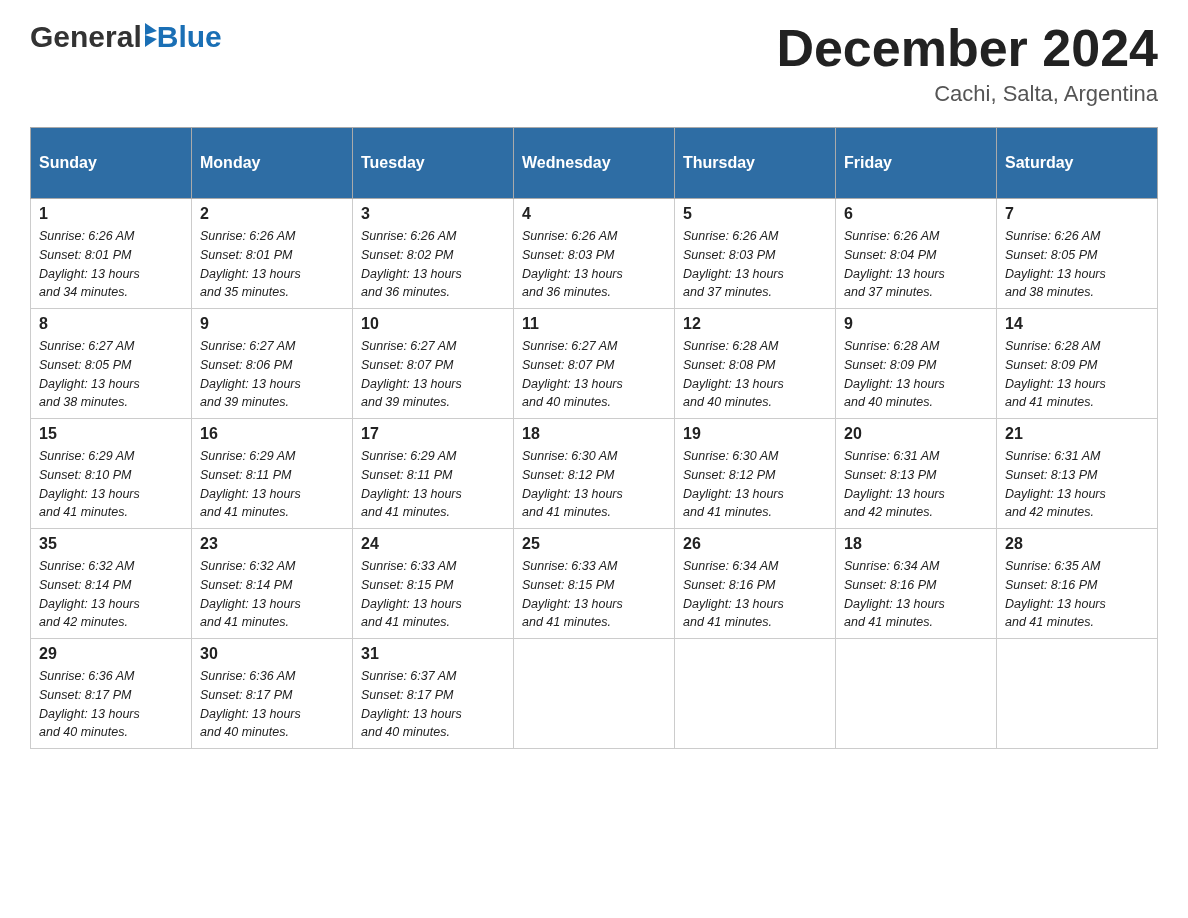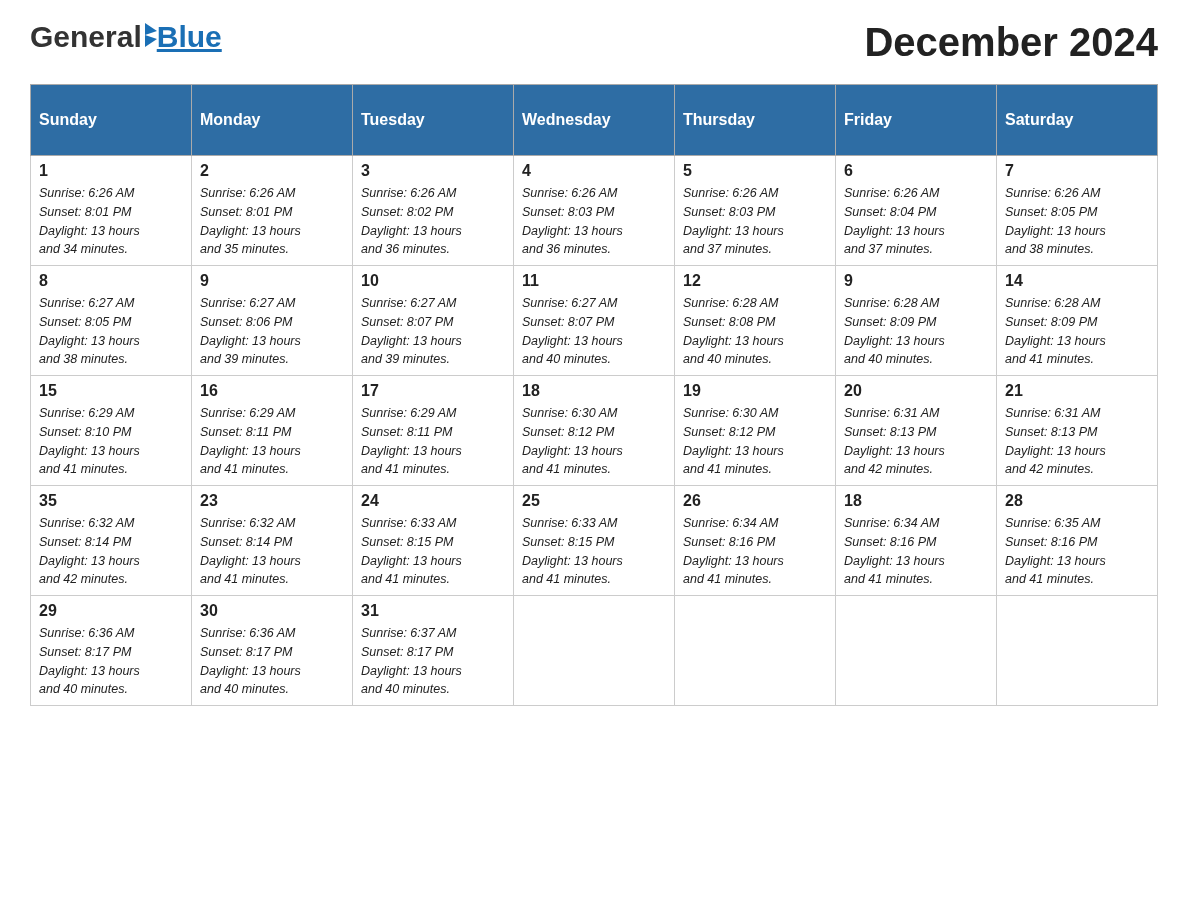--- a/index.html
+++ b/index.html
@@ -18,21 +18,21 @@
     }
     .logo {
       display: flex;
       flex-direction: row;
       align-items: flex-start;
     }
     .title-section {
       text-align: right;
     }
     .month-year {
-      font-size: 40px;
+      font-size: 52px;
       font-weight: bold;
       color: #222;
       line-height: 1.1;
     }
     .location {
       font-size: 22px;
       color: #555;
       margin-top: 4px;
     }
     .calendar-table {
@@ -84,21 +84,20 @@
       color: #333;
     }
     .logo-blue-line {
       display: flex;
       align-items: center;
     }
     .logo-blue-text {
       font-size: 30px;
       font-weight: bold;
       color: #1a6fb5;
-      text-decoration: underline;
     }
     .logo-flag {
       display: inline-flex;
       flex-direction: column;
       margin-left: 3px;
       position: relative;
       top: -2px;
     }
     .logo-flag-tri1 {
       width: 0;
@@ -126,20 +125,21 @@
         <div class="logo-flag-tri1"></div>
         <div class="logo-flag-tri2"></div>
       </div>
     </div>
     <div class="logo-blue-line">
       <span class="logo-blue-text">Blue</span>
     </div>
   </div>
   <div class="title-section">
     <div class="month-year">December 2024</div>
+    <div class="location">Cachi, Salta, Argentina</div>
   </div>
 </div>
 
 <table class="calendar-table">
   <thead>
     <tr>
     <th>Sunday</th>
         <th>Monday</th>
         <th>Tuesday</th>
         <th>Wednesday</th>

